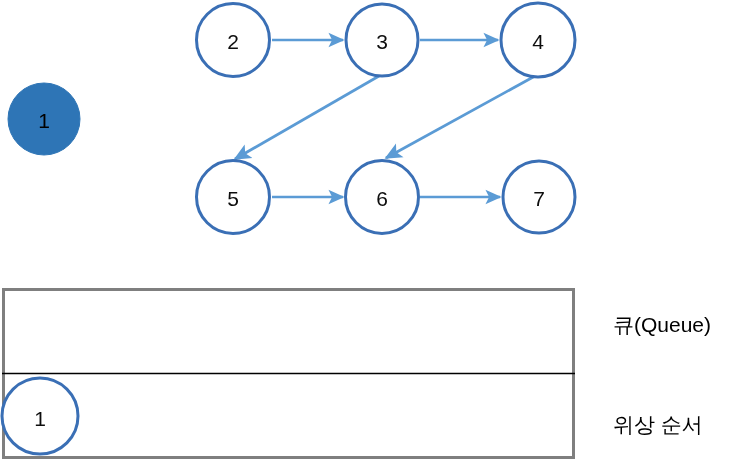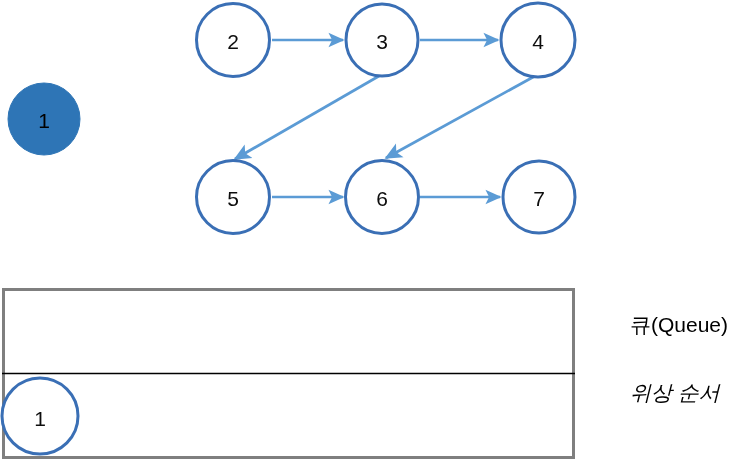--- a/index.html
+++ b/index.html
@@ -39,24 +39,23 @@
   .node-label-on-fill {
     fill: #000000;
   }
   .side-label {
     position: absolute;
     font-family: "Liberation Sans", sans-serif;
     font-size: 21px;
     color: #000000;
     white-space: nowrap;
     letter-spacing: 0px;
-    margin-left: 17px;
   }
   #queue-label { left: 613px; top: 311px; }
-  #order-label { left: 613px; top: 379px; font-style: italic; }
+  #order-label { left: 613px; top: 411px; }
 </style>
 </head>
 <body>
 
 <div id="canvas-root">
 
   <svg id="graph-svg" viewBox="0 0 738 462">
     <defs>
       <marker id="arrowhead" markerWidth="7" markerHeight="7" refX="5.6" refY="3" orient="auto" markerUnits="strokeWidth">
         <path d="M0,0.2 L6.2,3 L0,5.8 L1.4,3 Z" fill="#5B9BD5"></path>

